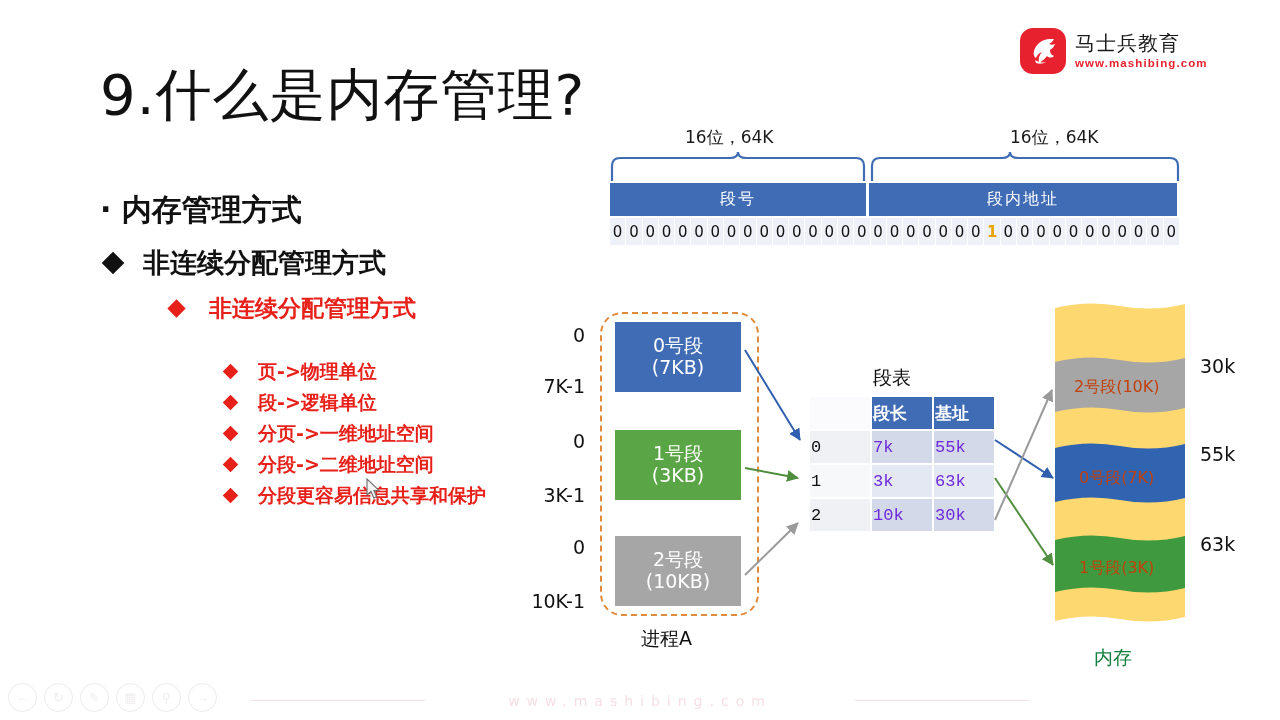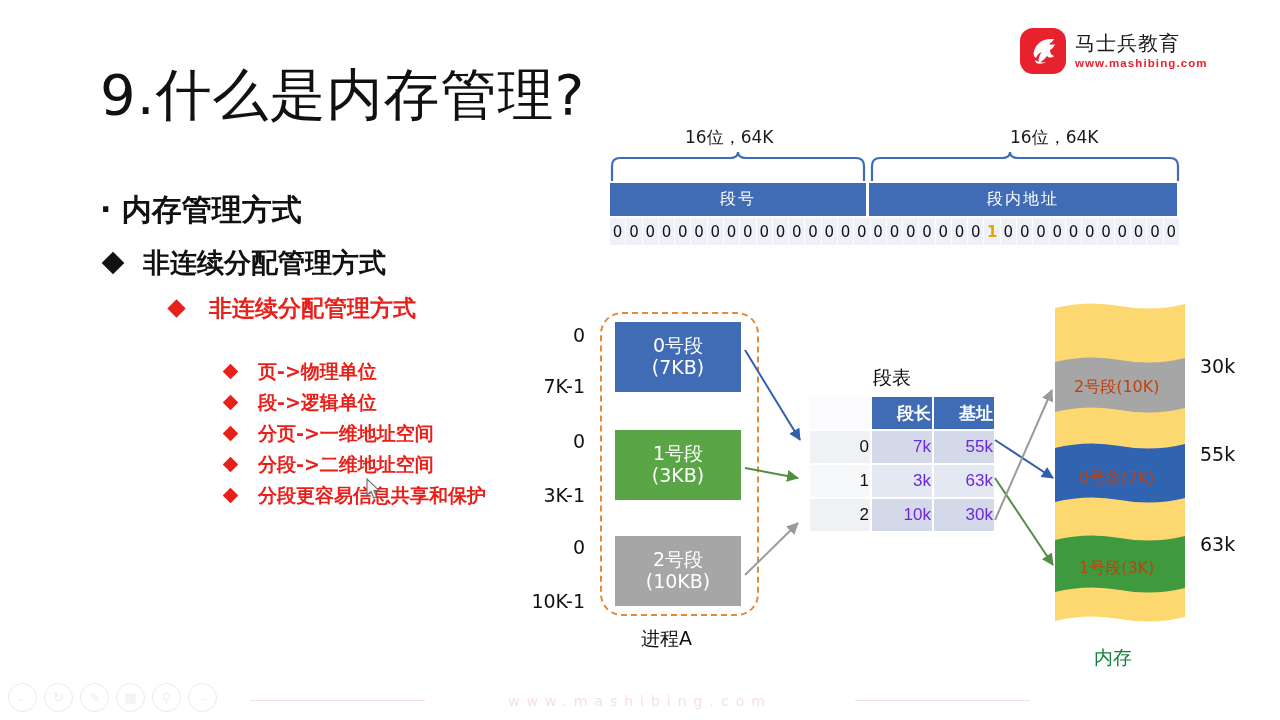--- a/index.html
+++ b/index.html
@@ -60,22 +60,22 @@
   .seg0{left:615px;top:322px;background:#3f6cb5;}
   .seg1{left:615px;top:430px;background:#5aa545;}
   .seg2{left:615px;top:536px;background:#a6a6a6;}
   .edge-lab{position:absolute;font-size:19px;color:#111;text-align:right;white-space:nowrap;
             font-family:"DejaVu Sans",sans-serif;}
   .proc-cap{position:absolute;left:641px;top:626px;font-size:19px;color:#111;font-family:"DejaVu Sans",sans-serif;}
 
   
   .segtable-title{position:absolute;left:873px;top:365px;font-size:19px;color:#111;font-family:"DejaVu Sans",sans-serif;}
   .segtable{position:absolute;left:808px;top:395px;border-collapse:separate;border-spacing:2px;}
-  .segtable th,.segtable td{width:58px;height:30px;text-align:right;font-size:17px;
-        font-family:Liberation Sans, sans-serif;}
+  .segtable th,.segtable td{width:58px;height:30px;text-align:left;font-size:17px;
+        font-family:Liberation Mono, monospace;}
   .segtable th{background:#3f6cb5;color:#fff;font-weight:bold;}
   .segtable th.blank{background:#fbfbfd;color:#fbfbfd;}
   .segtable td.idx{background:#f0f1f5;color:#111;}
   .segtable td.val{background:#d4d9ea;color:#6d28d9;}
   .segtable tr.alt td.idx{background:#f7f8fa;}
   .segtable tr.alt td.val{background:#e4e8f3;}
 
   
   .mem{position:absolute;left:1055px;top:300px;width:130px;height:325px;}
   .mem-cap{position:absolute;left:1094px;top:645px;font-size:19px;color:#15803d;font-family:"DejaVu Sans",sans-serif;}

